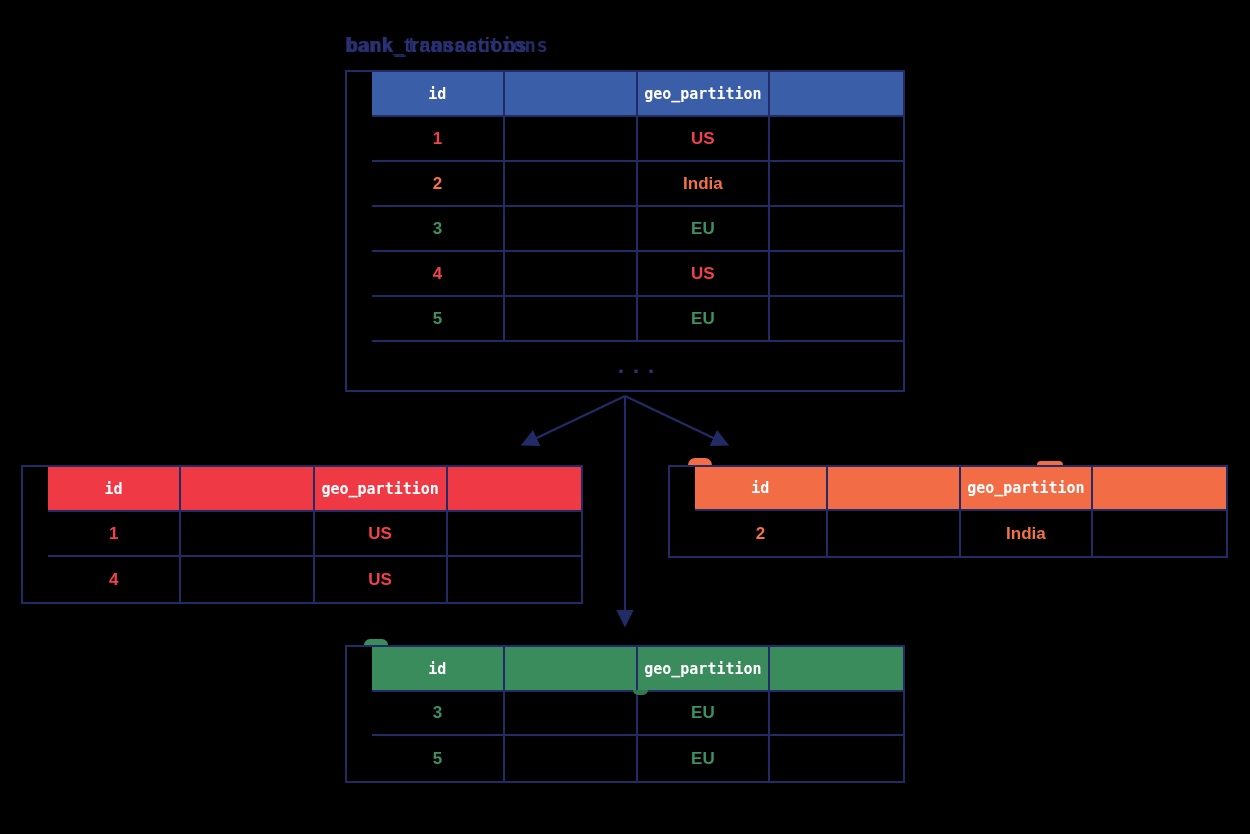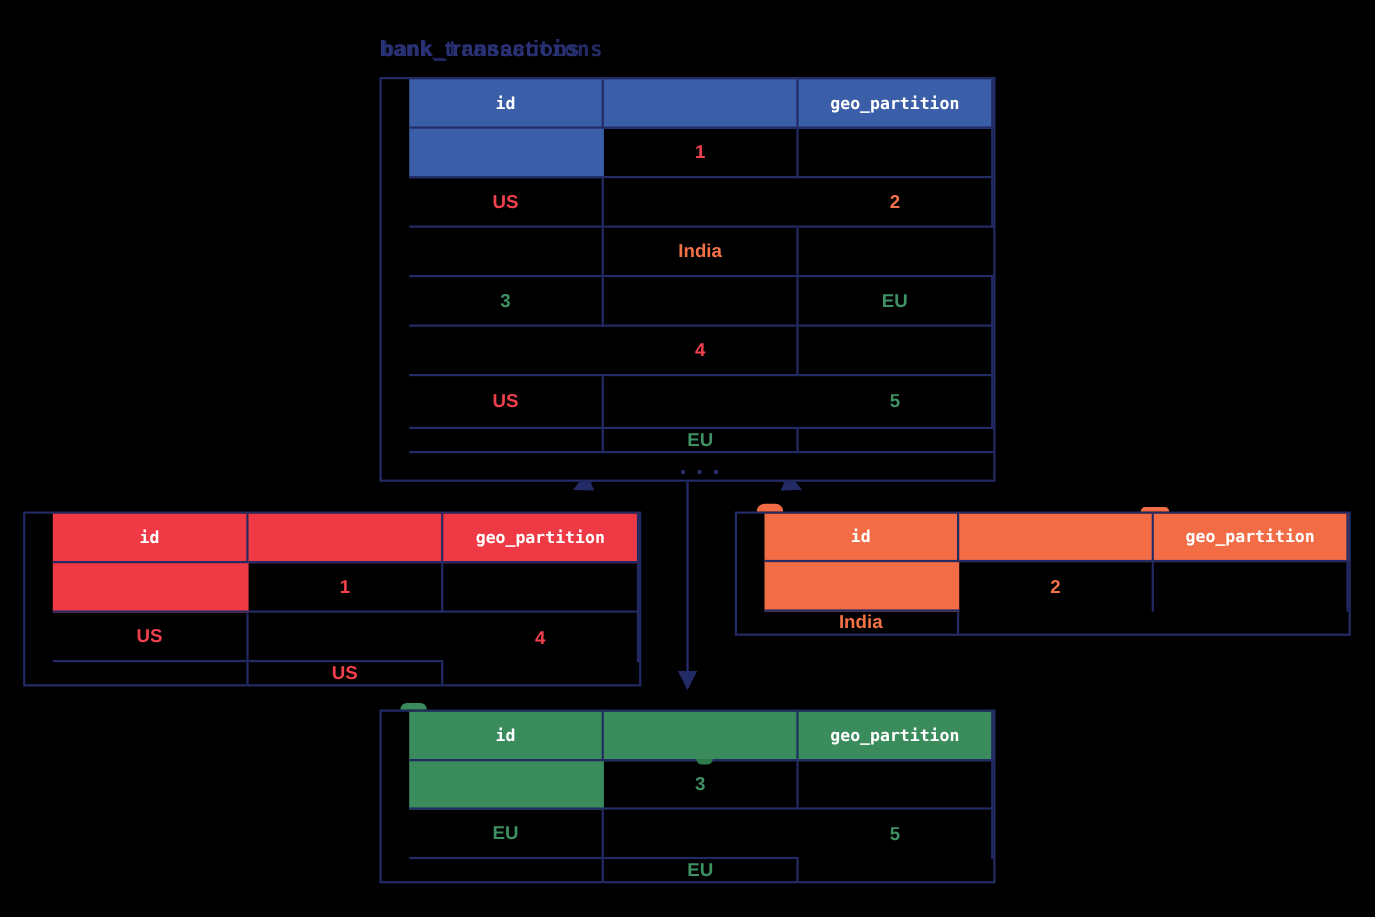--- a/index.html
+++ b/index.html
@@ -18,21 +18,21 @@
     font:700 20px "Liberation Sans",sans-serif;color:#2A3175;letter-spacing:.3px;
     position:relative;z-index:2;white-space:nowrap;
   }
   .title-b{
     position:absolute;left:2px;top:0;z-index:1;white-space:nowrap;
     font:700 19px "DejaVu Sans Mono",monospace;color:#232B66;letter-spacing:.4px;
   }
 
   
   .ptable{
-    position:absolute;display:grid;grid-template-columns:repeat(3,1fr);
+    position:absolute;display:grid;grid-template-columns:repeat(4,1fr);
     background:#000;border:2px solid #232B66;z-index:2;box-sizing:border-box;padding-left:25px;
   }
   .th,.td{
     display:flex;align-items:center;justify-content:center;
     border-right:2px solid #232B66;border-bottom:2px solid #232B66;
     box-sizing:border-box;overflow:hidden;
   }
   .th{
     background:var(--accent);color:#FFFFFF;
     font:700 15px "DejaVu Sans Mono",monospace;letter-spacing:0;

